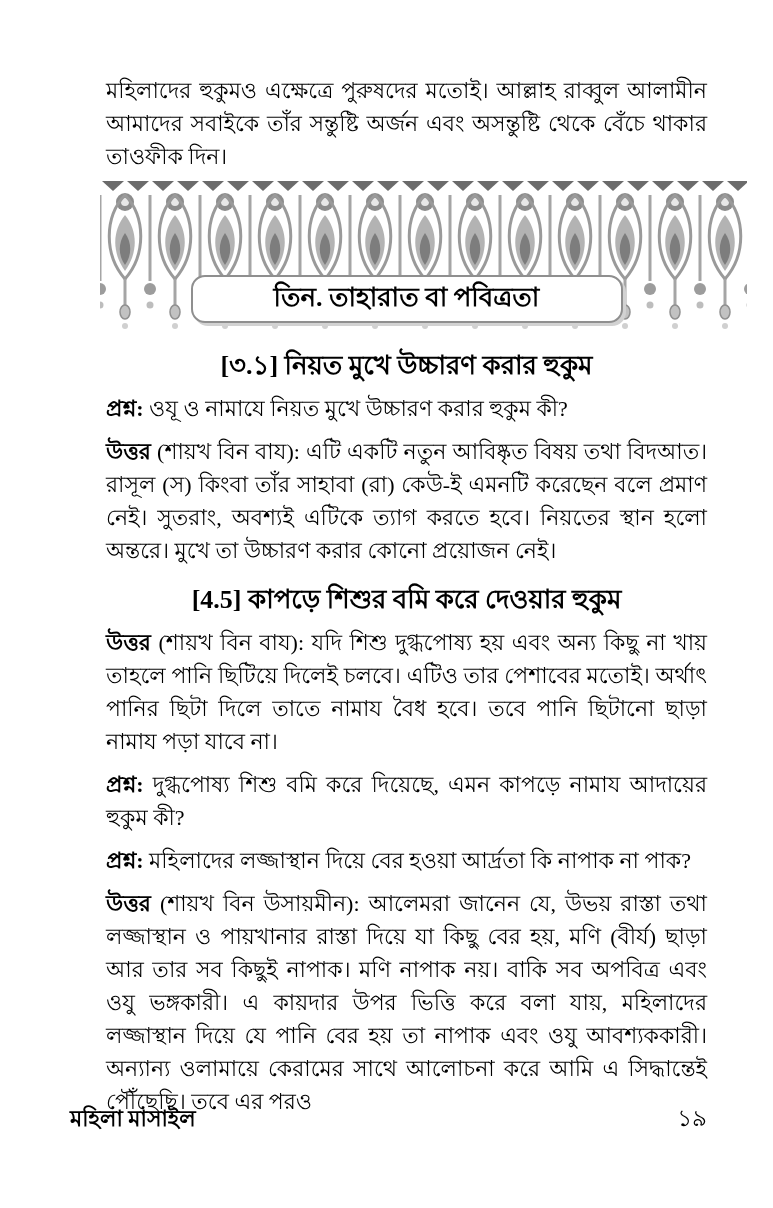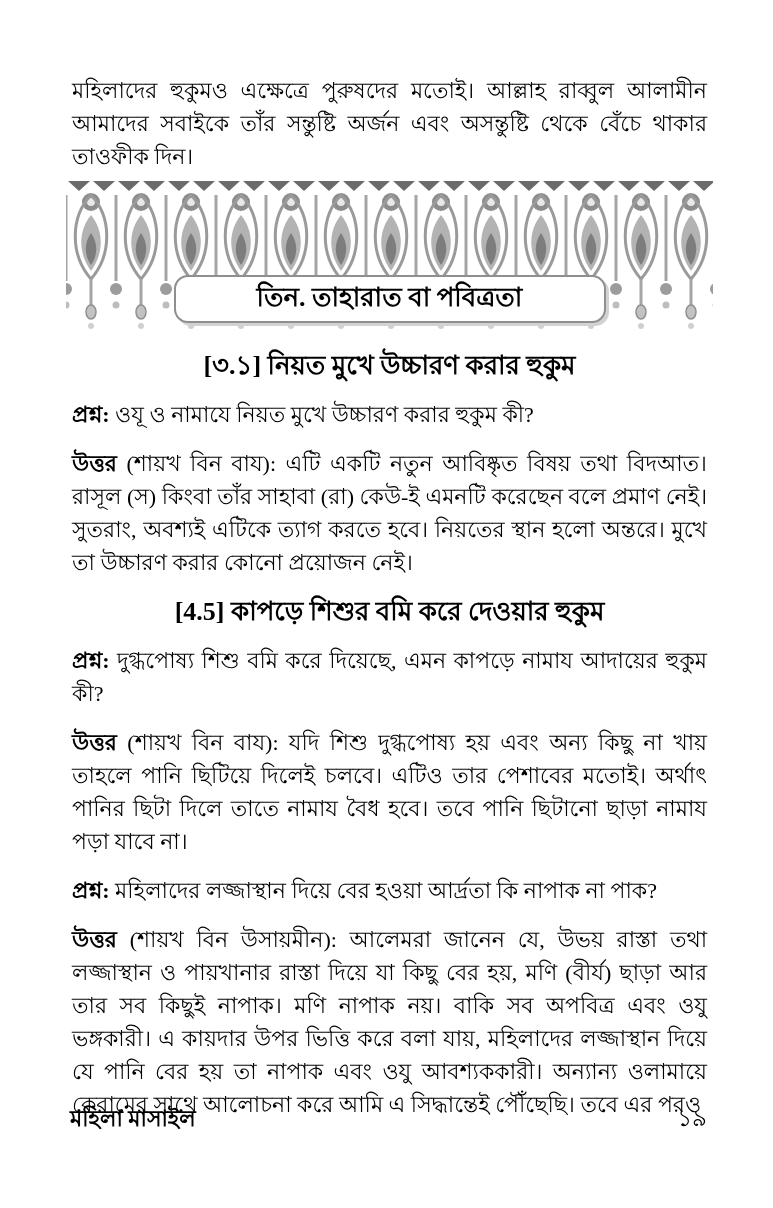--- a/index.html
+++ b/index.html
@@ -7,21 +7,21 @@
   .page{
     position:relative;
     width:773px;height:1208px;
     background:#ffffff;
     color:#000000;
     font-family:"Liberation Serif","DejaVu Serif",serif;
     overflow:hidden;
     margin:0 auto;
   }
   .content{
-    padding:74px 66px 0 72px;
+    padding:74px 66px 0 106px;
   }
   .body-text{
     font-size:22px;
     line-height:33px;
     text-align:justify;
     margin:0;
   }
   .intro{margin-bottom:0;}
   .band-wrap{
     position:relative;
@@ -50,21 +50,21 @@
     font-weight:bold;
     white-space:nowrap;
   }
   .section-heading{
     font-size:26px;
     font-weight:bold;
     text-align:center;
     line-height:33px;
     margin:16px 0 0 0;
   }
-  .qa{margin:16px 0 0 0;}
+  .qa{margin:10px 0 0 0;}
   .label{font-weight:bold;}
   .footer{
     position:absolute;
     left:70px;
     right:66px;
     top:1100px;
     display:flex;
     justify-content:space-between;
     align-items:baseline;
   }
@@ -114,27 +114,27 @@
       <span>ওযূ ও নামাযে নিয়ত মুখে উচ্চারণ করার হুকুম কী?</span>
     </p>
     <p class="body-text qa">
       <span class="label">উত্তর</span>
       <span>(শায়খ বিন বায):</span>
       <span>এটি একটি নতুন আবিষ্কৃত বিষয় তথা বিদআত। রাসূল (স) কিংবা তাঁর সাহাবা (রা) কেউ-ই এমনটি করেছেন বলে প্রমাণ নেই। সুতরাং, অবশ্যই এটিকে ত্যাগ করতে হবে। নিয়তের স্থান হলো অন্তরে। মুখে তা উচ্চারণ করার কোনো প্রয়োজন নেই।</span>
     </p>
 
     <h2 class="section-heading">[4.5] কাপড়ে শিশুর বমি করে দেওয়ার হুকুম</h2>
     <p class="body-text qa">
-      <span class="label">প্রশ্ন:</span>
-      <span>দুগ্ধপোষ্য শিশু বমি করে দিয়েছে, এমন কাপড়ে নামায আদায়ের হুকুম কী?</span>
-    </p>
-    <p class="body-text qa">
       <span class="label">উত্তর</span>
       <span>(শায়খ বিন বায):</span>
       <span>যদি শিশু দুগ্ধপোষ্য হয় এবং অন্য কিছু না খায় তাহলে পানি ছিটিয়ে দিলেই চলবে। এটিও তার পেশাবের মতোই। অর্থাৎ পানির ছিটা দিলে তাতে নামায বৈধ হবে। তবে পানি ছিটানো ছাড়া নামায পড়া যাবে না।</span>
+    </p>
+    <p class="body-text qa">
+      <span class="label">প্রশ্ন:</span>
+      <span>দুগ্ধপোষ্য শিশু বমি করে দিয়েছে, এমন কাপড়ে নামায আদায়ের হুকুম কী?</span>
     </p>
 
     <p class="body-text qa">
       <span class="label">প্রশ্ন:</span>
       <span>মহিলাদের লজ্জাস্থান দিয়ে বের হওয়া আর্দ্রতা কি নাপাক না পাক?</span>
     </p>
     <p class="body-text qa">
       <span class="label">উত্তর</span>
       <span>(শায়খ বিন উসায়মীন):</span>
       <span>আলেমরা জানেন যে, উভয় রাস্তা তথা লজ্জাস্থান ও পায়খানার রাস্তা দিয়ে যা কিছু বের হয়, মণি (বীর্য) ছাড়া আর তার সব কিছুই নাপাক। মণি নাপাক নয়। বাকি সব অপবিত্র এবং ওযু ভঙ্গকারী। এ কায়দার উপর ভিত্তি করে বলা যায়, মহিলাদের লজ্জাস্থান দিয়ে যে পানি বের হয় তা নাপাক এবং ওযু আবশ্যককারী। অন্যান্য ওলামায়ে কেরামের সাথে আলোচনা করে আমি এ সিদ্ধান্তেই পৌঁছেছি। তবে এর পরও</span>

